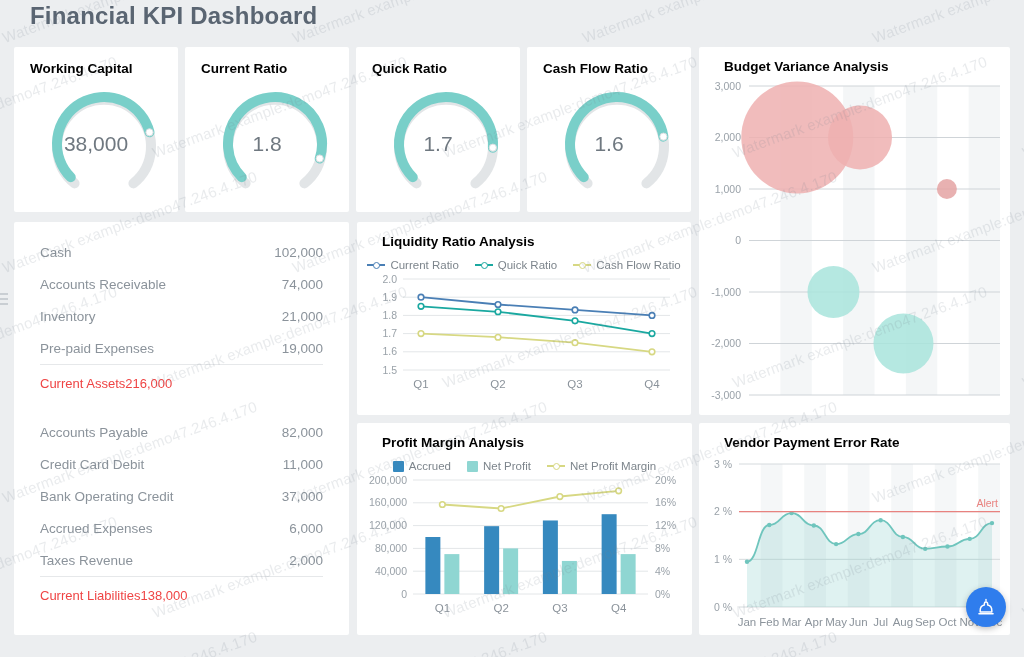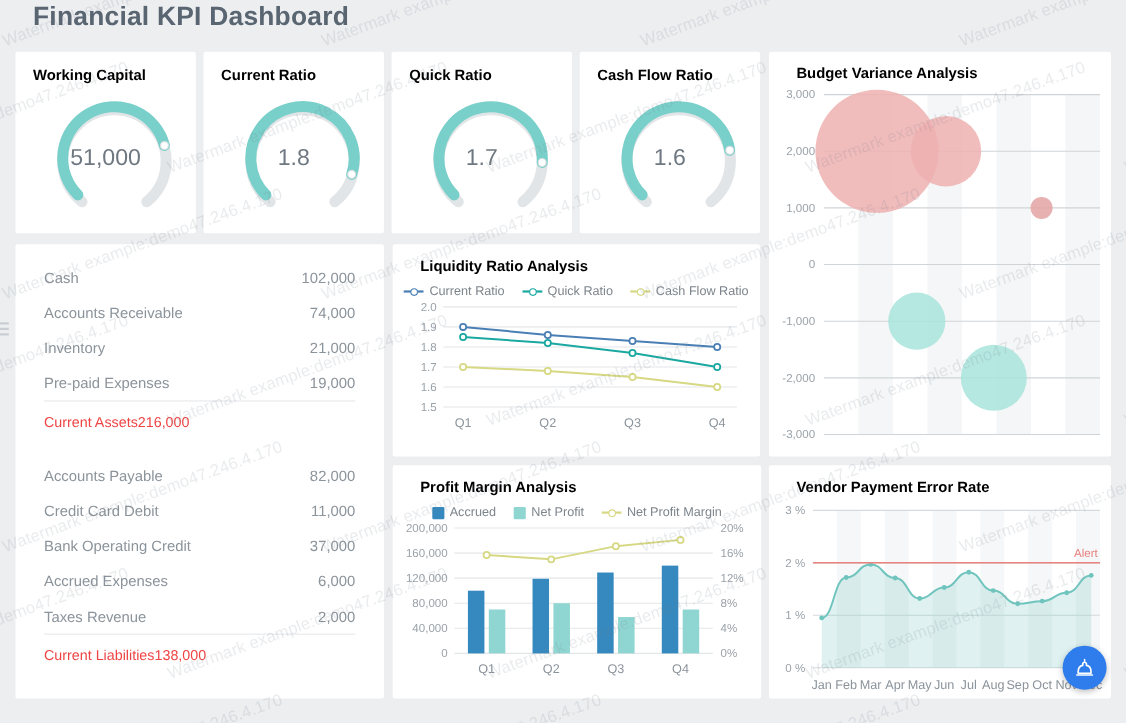--- a/index.html
+++ b/index.html
@@ -119,21 +119,21 @@
   </div>
 
   <div class="card gauge-card" style="left:14px; top:47px; width:164px; height:165px;">
     <div class="card-title">Working Capital</div>
     <div class="gauge-wrap">
       <svg width="132" height="124" viewBox="0 0 132 124">
         <path d="M 36.6 101.4 A 47 47 0 1 1 95.4 101.4" fill="none" stroke="#e2e5e7" stroke-width="10" stroke-linecap="round"></path>
         <path id="g0" fill="none" stroke="#79cfc9" stroke-width="10" stroke-linecap="round" d="M 32.77 95.23 A 47 47 0 1 1 111.52 50.31"></path>
         <circle id="g0d" r="3.6" fill="#ffffff" stroke="#d9dde0" stroke-width="1" cx="111.52" cy="50.31"></circle>
       </svg>
-      <div class="gauge-value">51,000</div>
+      <div class="gauge-value">38,000</div>
     </div>
   </div>
 
   <div class="card gauge-card" style="left:185px; top:47px; width:164px; height:165px;">
     <div class="card-title">Current Ratio</div>
     <div class="gauge-wrap">
       <svg width="132" height="124" viewBox="0 0 132 124">
         <path d="M 36.6 101.4 A 47 47 0 1 1 95.4 101.4" fill="none" stroke="#e2e5e7" stroke-width="10" stroke-linecap="round"></path>
         <path id="g1" fill="none" stroke="#79cfc9" stroke-width="10" stroke-linecap="round" d="M 32.77 95.23 A 47 47 0 1 1 110.70 76.52"></path>
         <circle id="g1d" r="3.6" fill="#ffffff" stroke="#d9dde0" stroke-width="1" cx="110.70" cy="76.52"></circle>

